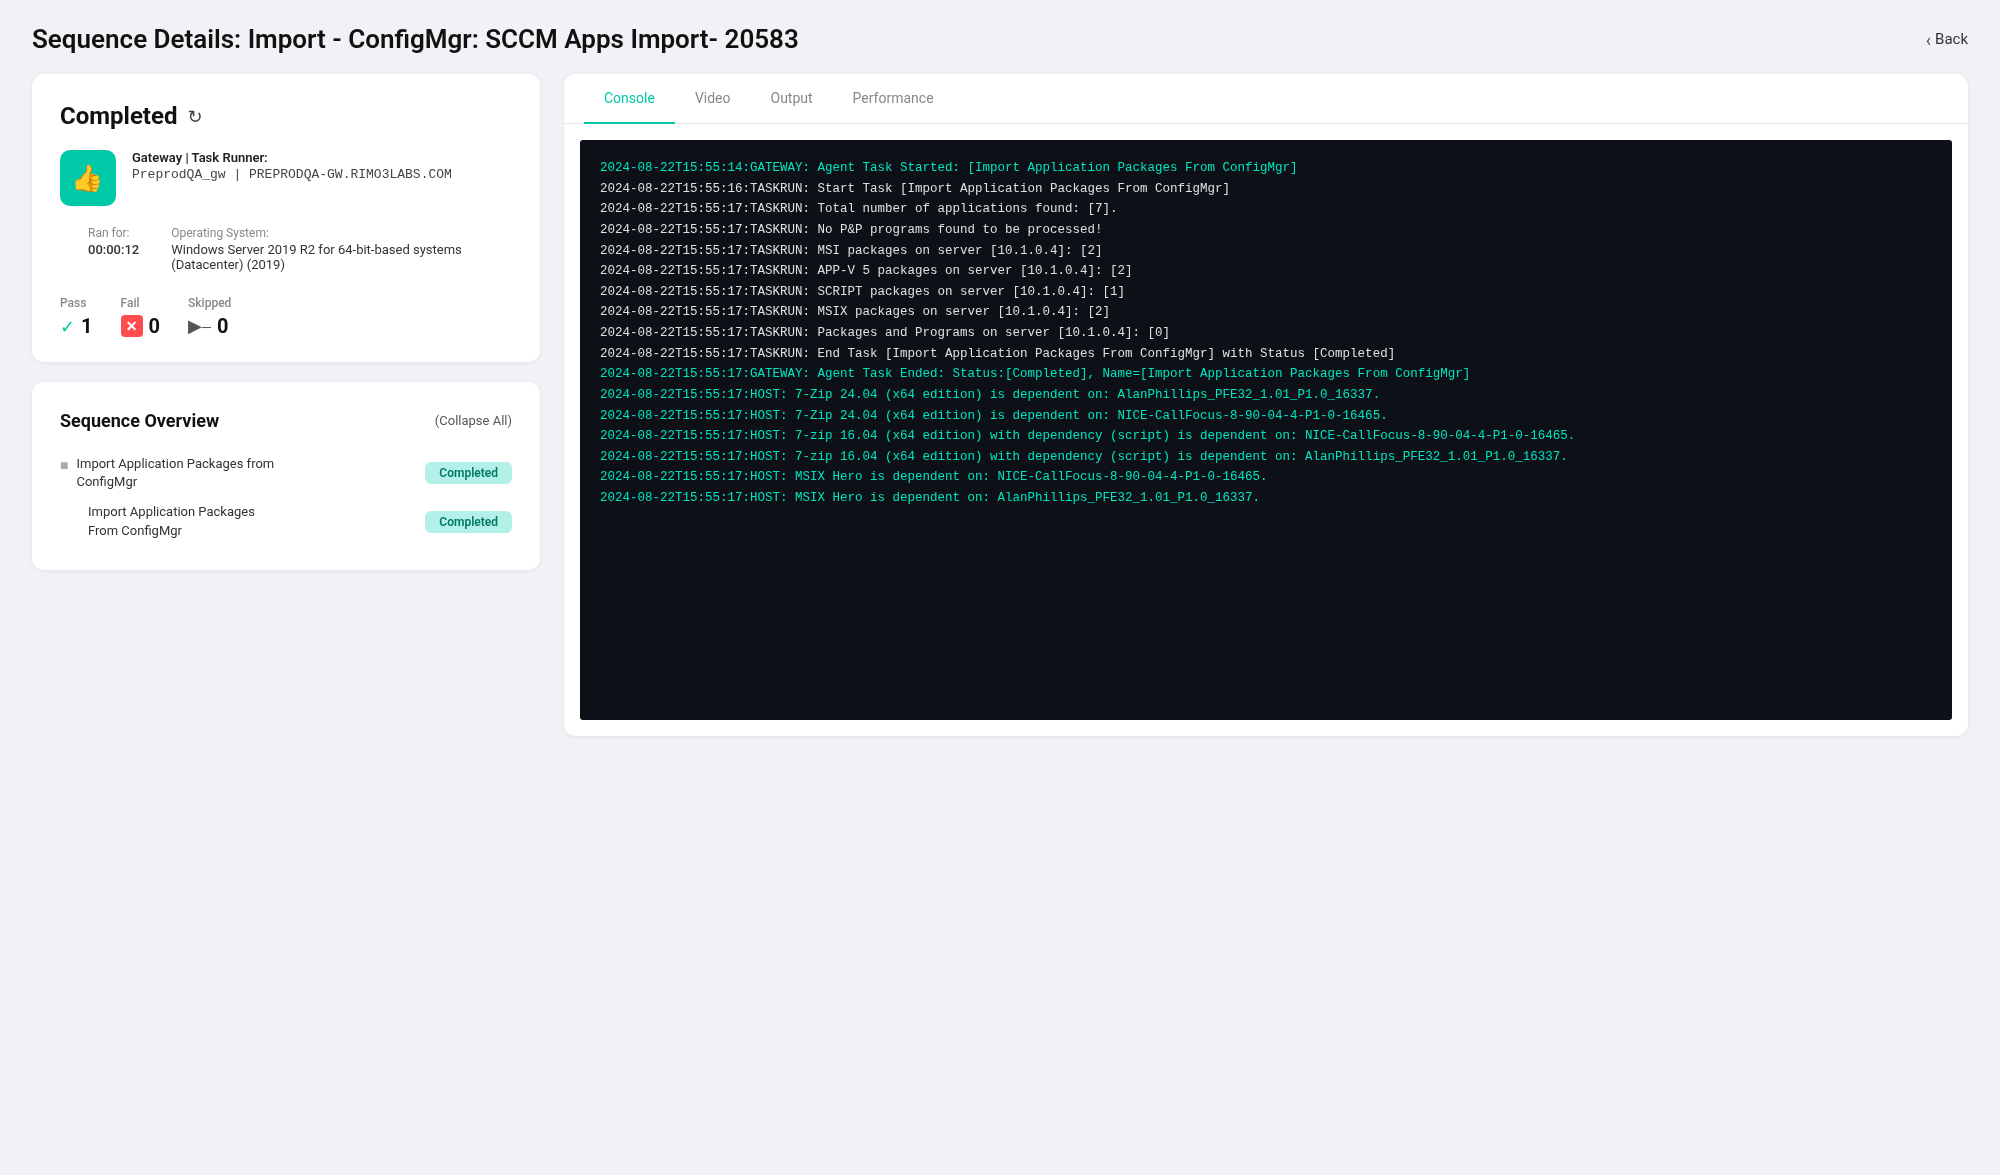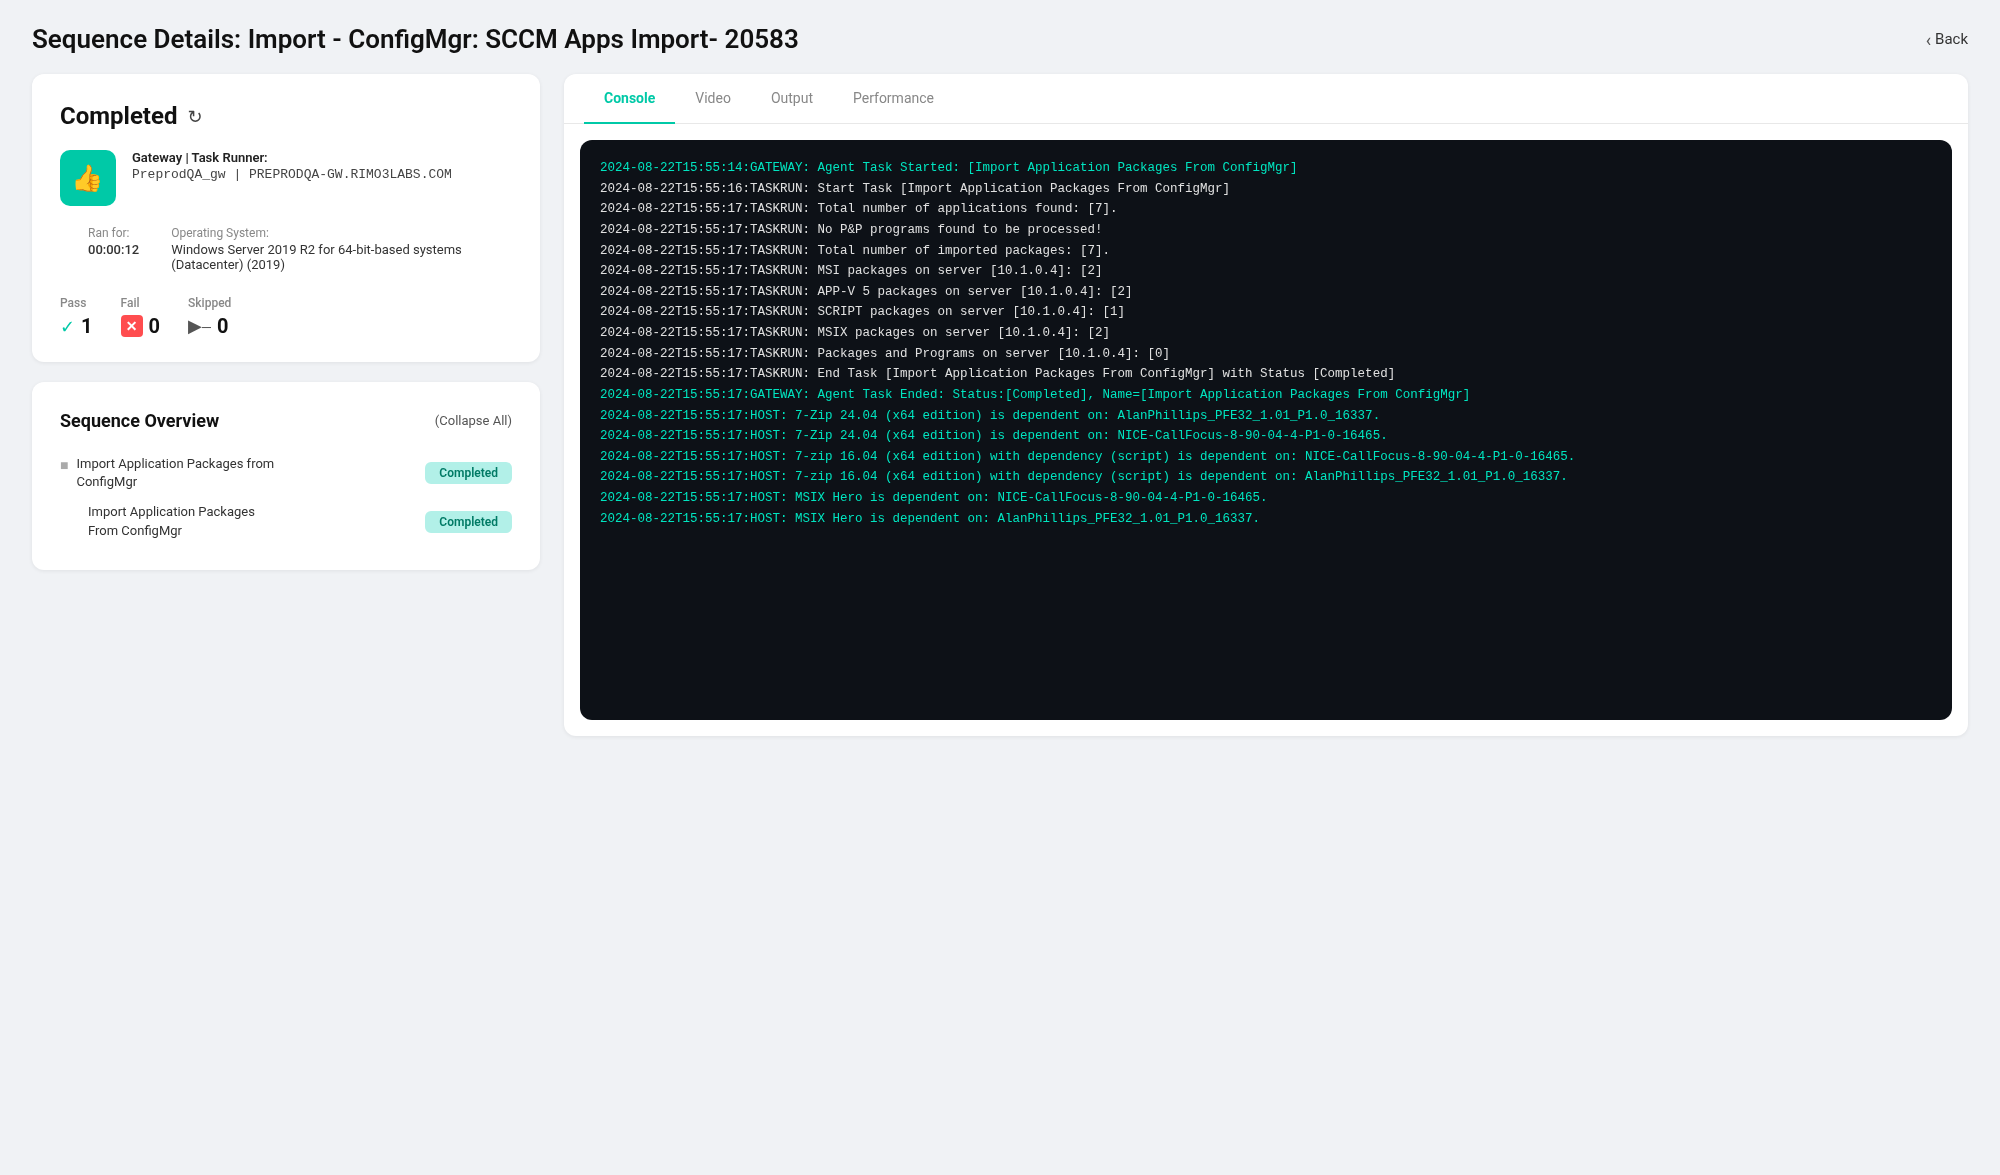--- a/index.html
+++ b/index.html
@@ -287,27 +287,27 @@
       font-size: 14px;
       cursor: pointer;
       color: #888;
       border-bottom: 2px solid transparent;
       margin-bottom: -1px;
     }
 
     .tab.active {
       color: #00c9a7;
       border-bottom: 2px solid #00c9a7;
-      font-weight: 700;
+      font-weight: 400;
     }
 
     .console-area {
       background: #0d1117;
       margin: 16px;
-      border-radius: 12px;
+      border-radius: 3px;
       padding: 18px 20px;
       min-height: 580px;
       overflow-y: auto;
     }
 
     .console-line {
       font-family: 'Courier New', Courier, monospace;
       font-size: 12.5px;
       line-height: 1.65;
       white-space: pre-wrap;
@@ -416,21 +416,20 @@
       <div class="tab active">Console</div>
       <div class="tab">Video</div>
       <div class="tab">Output</div>
       <div class="tab">Performance</div>
     </div>
     <div class="console-area" id="console-output">
     <div class="console-line green">2024-08-22T15:55:14:GATEWAY: Agent Task Started: [Import Application Packages From ConfigMgr]</div>
         <div class="console-line white">2024-08-22T15:55:16:TASKRUN: Start Task [Import Application Packages From ConfigMgr]</div>
         <div class="console-line white">2024-08-22T15:55:17:TASKRUN: Total number of applications found: [7].</div>
         <div class="console-line white">2024-08-22T15:55:17:TASKRUN: No P&amp;P programs found to be processed!</div>
-        <div class="console-line white">2024-08-22T15:55:17:TASKRUN: Total number of imported packages: [7].</div>
         <div class="console-line white">2024-08-22T15:55:17:TASKRUN: MSI packages on server [10.1.0.4]: [2]</div>
         <div class="console-line white">2024-08-22T15:55:17:TASKRUN: APP-V 5 packages on server [10.1.0.4]: [2]</div>
         <div class="console-line white">2024-08-22T15:55:17:TASKRUN: SCRIPT packages on server [10.1.0.4]: [1]</div>
         <div class="console-line white">2024-08-22T15:55:17:TASKRUN: MSIX packages on server [10.1.0.4]: [2]</div>
         <div class="console-line white">2024-08-22T15:55:17:TASKRUN: Packages and Programs on server [10.1.0.4]: [0]</div>
         <div class="console-line white">2024-08-22T15:55:17:TASKRUN: End Task [Import Application Packages From ConfigMgr] with Status [Completed]</div>
         <div class="console-line green">2024-08-22T15:55:17:GATEWAY: Agent Task Ended: Status:[Completed], Name=[Import Application Packages From ConfigMgr]</div>
         <div class="console-line green">2024-08-22T15:55:17:HOST: 7-Zip 24.04 (x64 edition) is dependent on: AlanPhillips_PFE32_1.01_P1.0_16337.</div>
         <div class="console-line green">2024-08-22T15:55:17:HOST: 7-Zip 24.04 (x64 edition) is dependent on: NICE-CallFocus-8-90-04-4-P1-0-16465.</div>
         <div class="console-line green">2024-08-22T15:55:17:HOST: 7-zip 16.04 (x64 edition) with dependency (script) is dependent on: NICE-CallFocus-8-90-04-4-P1-0-16465.</div>

